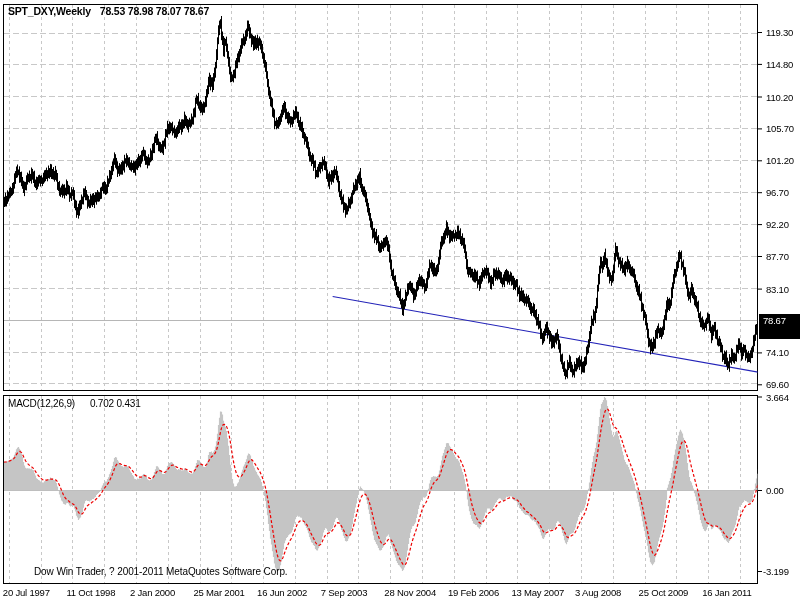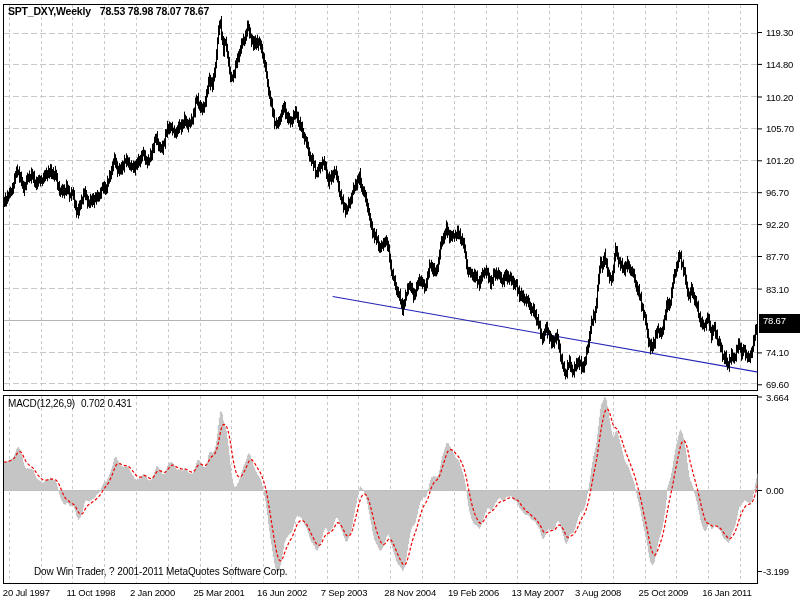--- a/index.html
+++ b/index.html
@@ -3,23 +3,23 @@
 <meta charset="utf-8">
 <style>
   html,body{margin:0;padding:0;background:#fff;width:800px;height:600px;overflow:hidden;
     font-family:"Liberation Sans",sans-serif;-webkit-font-smoothing:none;}
   #stage{position:relative;width:800px;height:600px;background:#fff;}
   #chart-svg{position:absolute;left:0;top:0;}
   .overlay{position:absolute;color:#000;white-space:nowrap;}
   .title-line{left:8px;top:5px;font-size:10.5px;font-weight:bold;letter-spacing:-0.2px;}
   .title-line .q{margin-left:9px;}
   .macd-line{left:8px;top:398px;font-size:10px;letter-spacing:-0.2px;}
-  .macd-line .q{margin-left:6px;}
+  .macd-line .q{margin-left:15px;}
   .footer-line{left:6px;top:566px;font-size:10px;letter-spacing:-0.1px;margin-left:28px;}
-  .price-badge{left:759px;top:314px;width:38px;height:19px;background:#000;color:#fff;
+  .price-badge{left:759px;top:314px;width:38px;height:25px;background:#000;color:#fff;
     font-size:9.5px;line-height:13px;padding-left:4px;letter-spacing:-0.2px;}
   svg text{font-family:"Liberation Sans",sans-serif;font-size:9.5px;fill:#000;letter-spacing:-0.2px;}
 </style>
 </head>
 <body>
 
 <div id="stage">
 
   <svg id="chart-svg" width="800" height="600">
     <defs>

